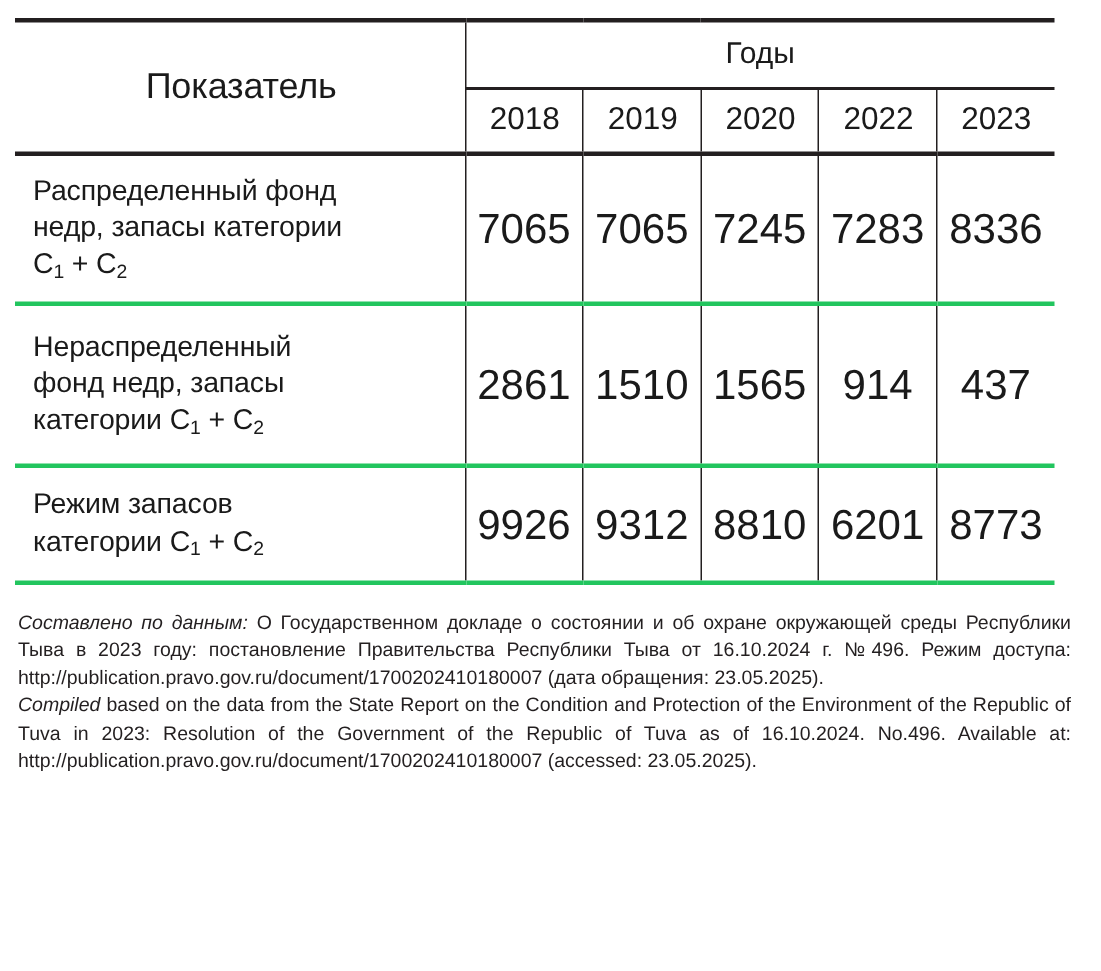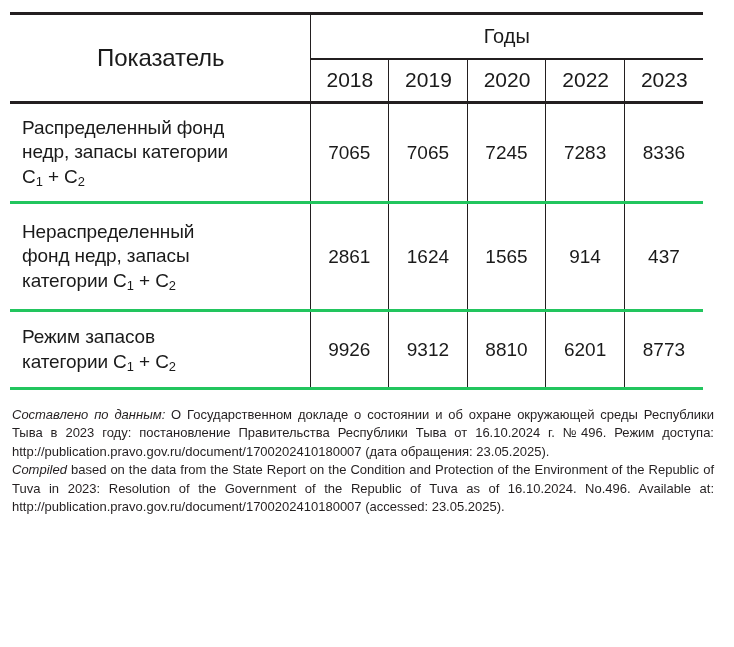--- a/index.html
+++ b/index.html
@@ -79,21 +79,21 @@
     font-weight: bold;
     font-size: 24px;
     padding: 8px 10px 8px 12px !important;
     vertical-align: middle;
   }
   .row-r1 .col-label { height: 100px; }
   .row-r2 .col-label { height: 108px; }
   .row-r3 .col-label { height: 78px; }
   .val {
     text-align: center;
-    font-size: 19px;
+    font-size: 28px;
   }
   .val-bold {
     font-weight: bold;
   }
   sub {
     font-size: 0.68em;
     vertical-align: baseline;
     position: relative;
     bottom: -0.25em;
   }
@@ -148,21 +148,21 @@
           <td class="val vsep-l rule-top rule-bottom">8336</td>
         </tr>
 
         <tr class="row-r2">
           <td class="col-label rule-bottom">
             <span>Нераспределенный</span><br>
             <span>фонд недр, запасы</span><br>
             <span class="nowrap"><span>категории С</span><sub>1</sub><span> + С</span><sub>2</sub></span>
           </td>
           <td class="val vsep-l rule-bottom">2861</td>
-          <td class="val vsep-l rule-bottom">1624</td>
+          <td class="val vsep-l rule-bottom">1510</td>
           <td class="val vsep-l rule-bottom">1565</td>
           <td class="val vsep-l rule-bottom">914</td>
           <td class="val vsep-l rule-bottom">437</td>
         </tr>
 
         <tr class="row-r3">
           <td class="col-label rule-bottom">
             <span>Режим запасов</span><br>
             <span class="nowrap"><span>категории С</span><sub>1</sub><span> + С</span><sub>2</sub></span>
           </td>

